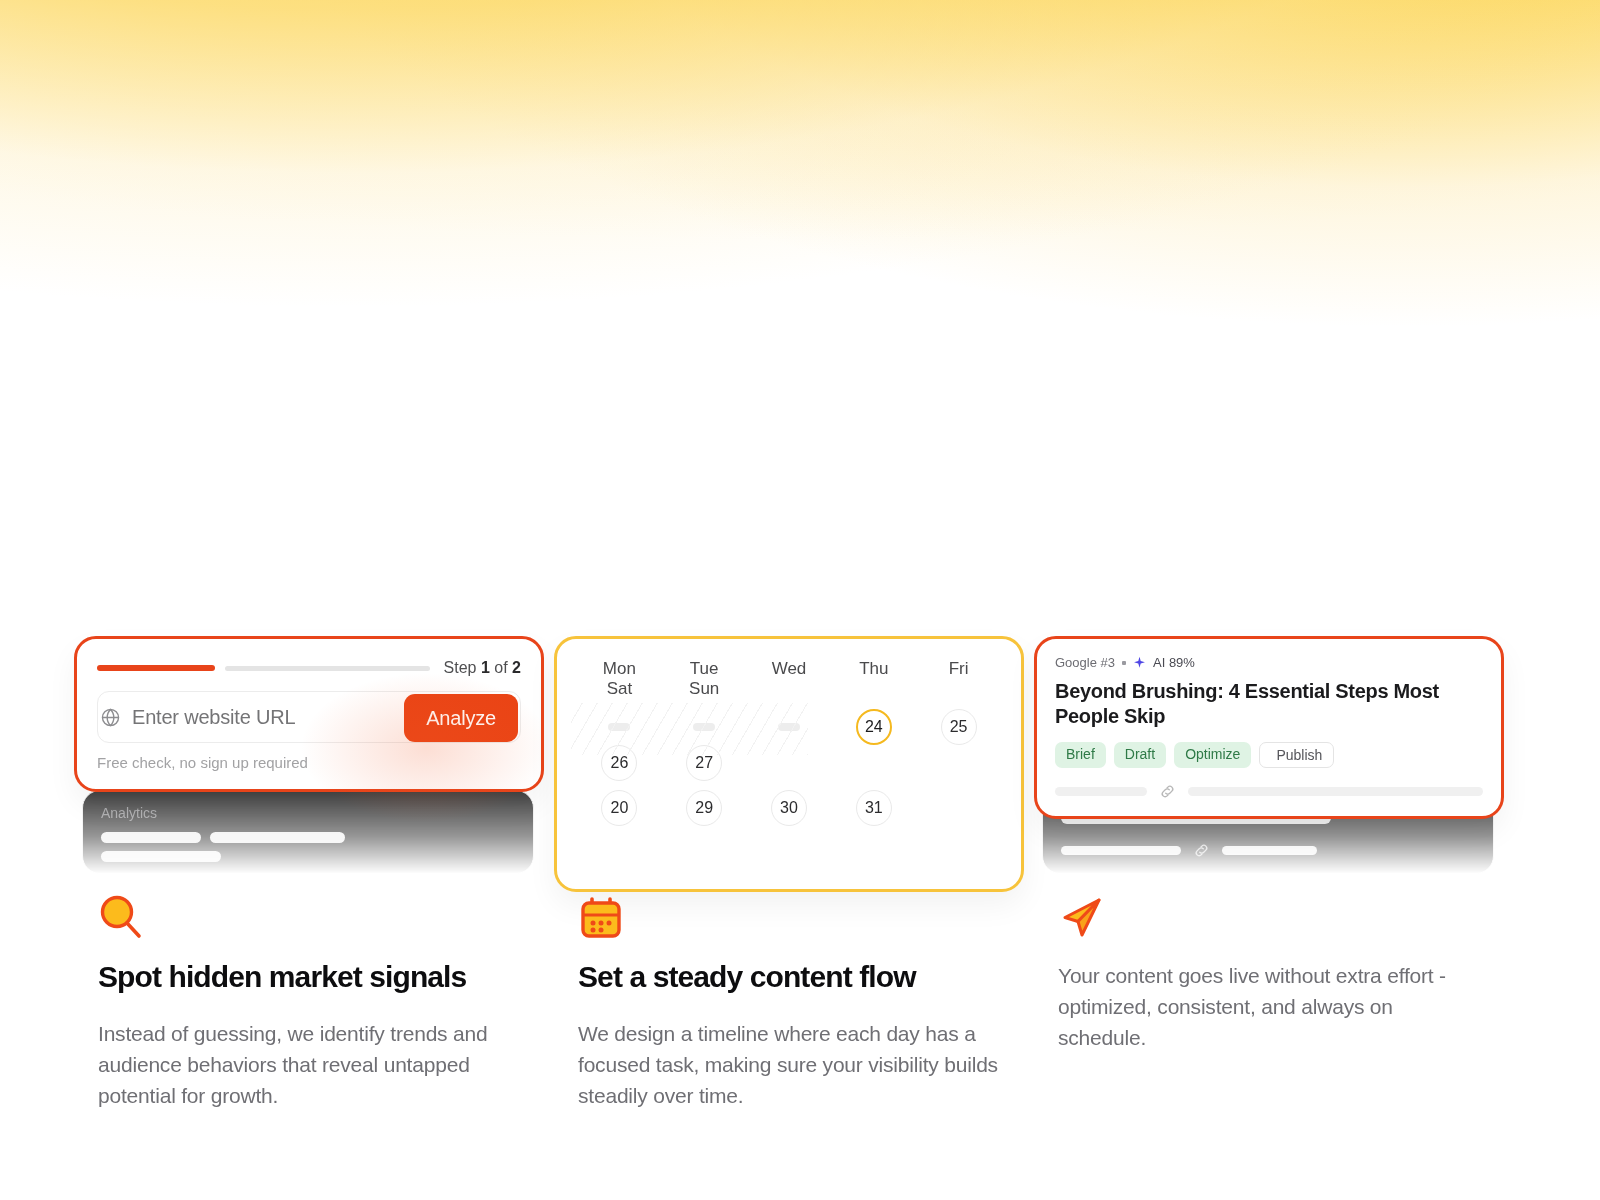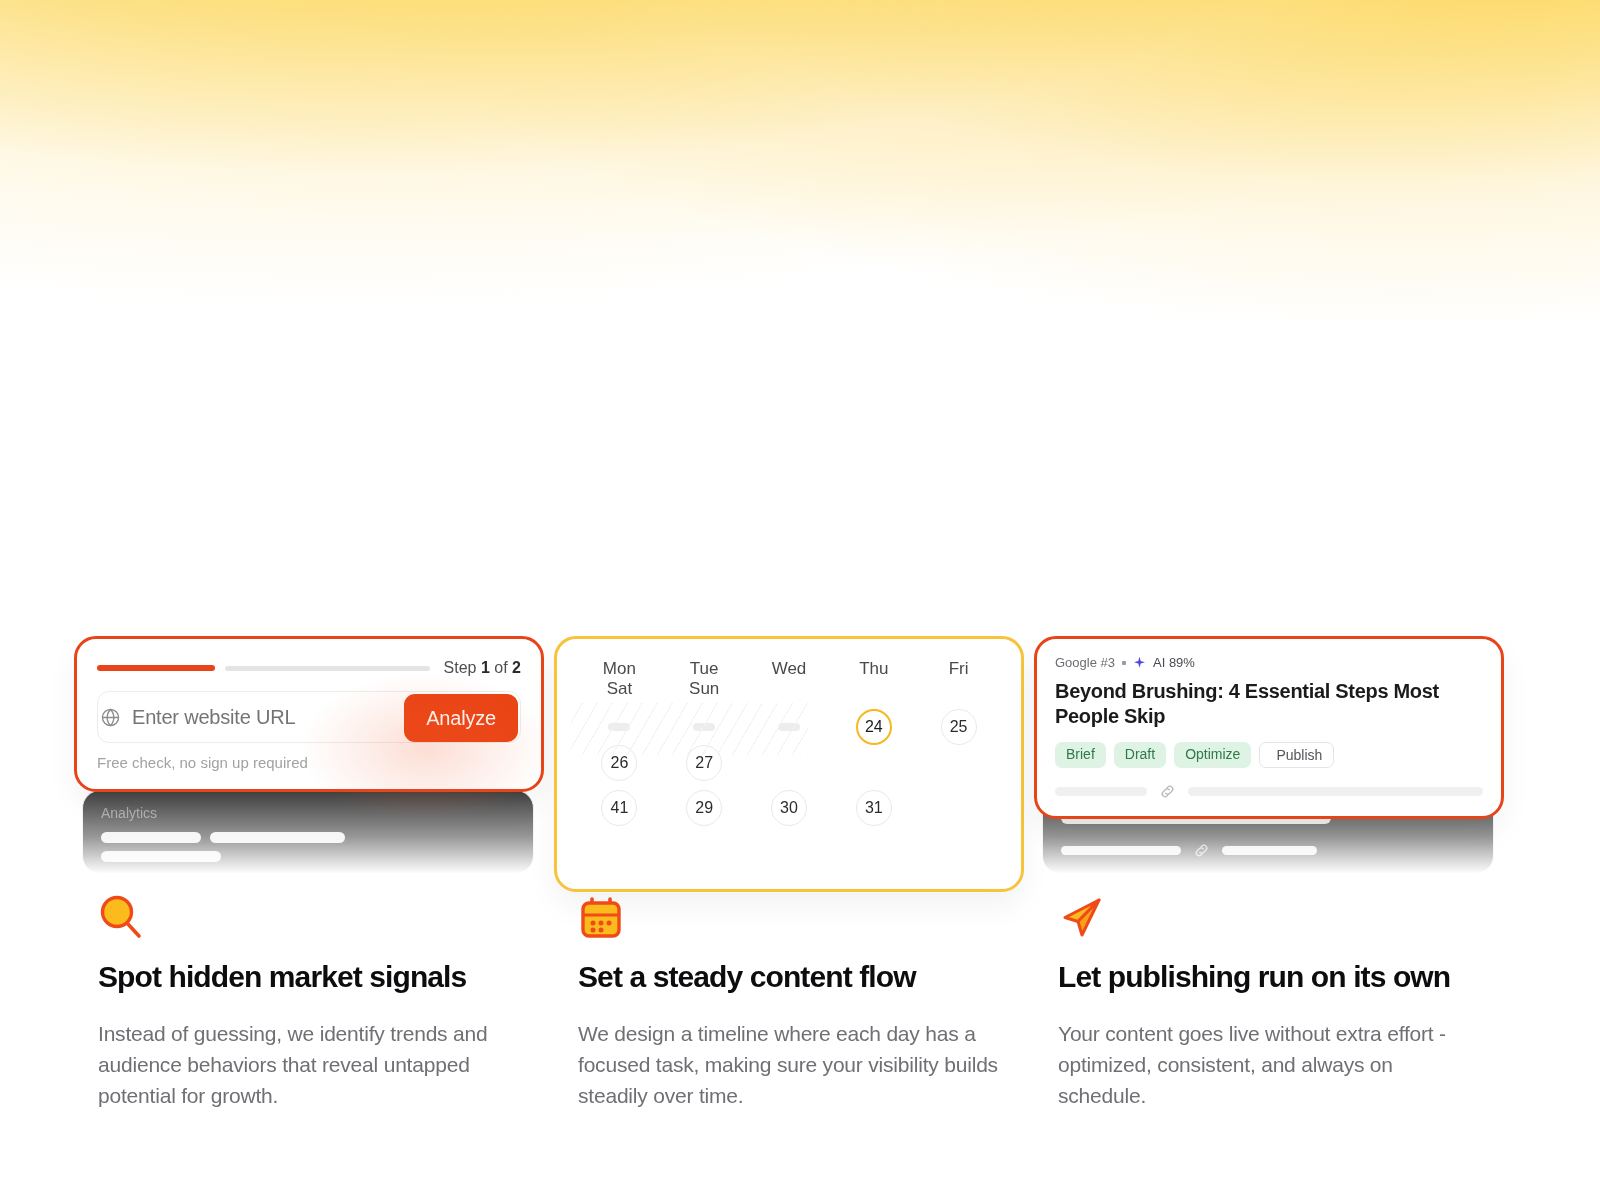--- a/index.html
+++ b/index.html
@@ -388,21 +388,21 @@
             <div class="cal-pill"></div>
             <div class="cal-pill"></div>
             <div class="cal-pill"></div>
             <div class="cal-cell today">24</div>
             <div class="cal-cell">25</div>
             <div class="cal-cell">26</div>
             <div class="cal-cell">27</div>
           </div>
 
           <div class="cal-row">
-            <div class="cal-cell">41</div>
+            <div class="cal-cell">20</div>
             <div class="cal-cell">29</div>
             <div class="cal-cell">30</div>
             <div class="cal-cell">31</div>
             <div class="cal-cell empty"></div>
             <div class="cal-cell empty"></div>
             <div class="cal-cell empty"></div>
           </div>
         </div>
       </div>
 
@@ -468,19 +468,18 @@
             <div class="bar-r"></div>
           </div>
         </div>
       </div>
 
       <div class="feature">
         <svg class="feat-icon" viewBox="0 0 46 46">
           <path d="M41 6 L7 23.5 L20 27.5 Z" fill="#fcbb1c" stroke="#ef4a18" stroke-width="3" stroke-linejoin="round"></path>
           <path d="M41 6 L20 27.5 L24 41 Z" fill="#f9a218" stroke="#ef4a18" stroke-width="3" stroke-linejoin="round"></path>
         </svg>
-        <div class="feat-title">Let publishing run on its own</div>
         <div class="feat-body">Your content goes live without extra effort - optimized, consistent, and always on schedule.</div>
       </div>
     </div>
 
   </div>
 </div>
 
 </body></html>

